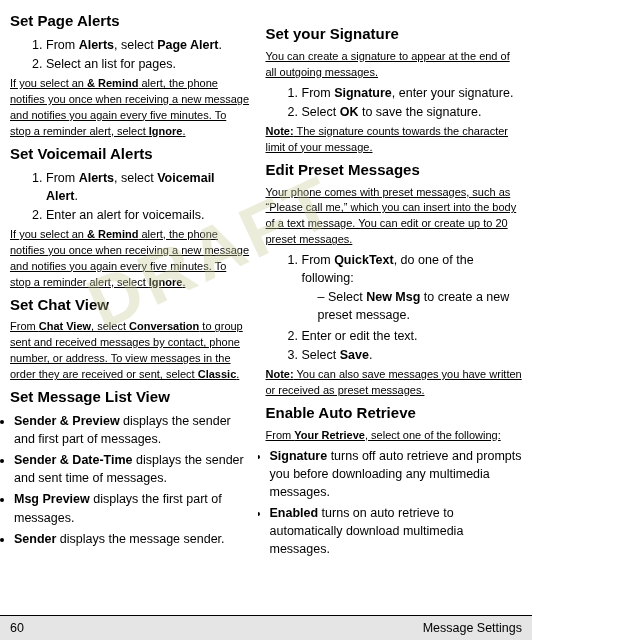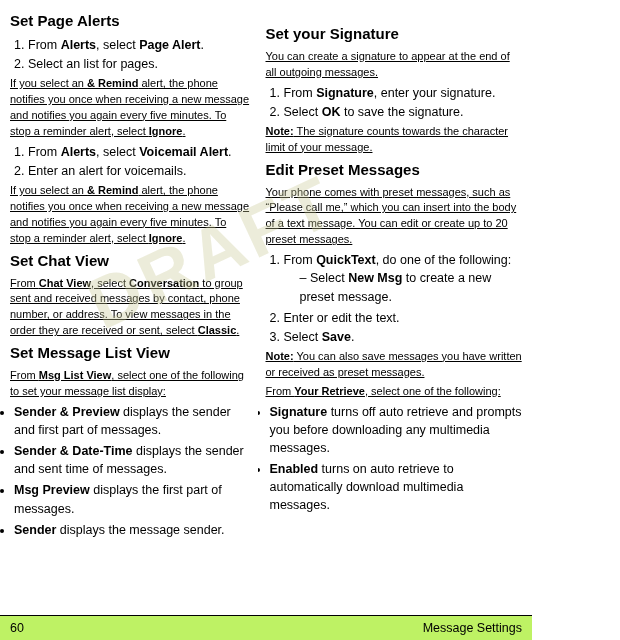--- a/index.html
+++ b/index.html
@@ -58,21 +58,21 @@
     }
 
     p {
       margin-bottom: 3px;
       font-size: 11px;
       line-height: 1.45;
       text-decoration: underline;
     }
 
     ol {
-      margin-left: 18px;
+      margin-left: 36px;
       margin-bottom: 3px;
     }
 
     ol li {
       font-size: 12.5px;
       line-height: 1.45;
       margin-bottom: 1px;
     }
 
     ul {
@@ -104,21 +104,21 @@
       font-weight: bold;
     }
 
     .footer-bar {
       display: flex;
       justify-content: space-between;
       align-items: center;
       border-top: 1px solid #000;
       padding: 3px 10px;
       font-size: 12.5px;
-      background: #bef264;
+      background: #e5e5e5;
       margin-top: 47px;
     }
 
     .watermark {
       position: absolute;
       top: 200px;
       left: 80px;
       font-size: 72px;
       color: rgba(200, 200, 150, 0.35);
       font-weight: bold;
@@ -139,35 +139,35 @@
       <div>
         <div class="section-title">Set Page Alerts</div>
         <ol>
           <li>From <span class="bold">Alerts</span>, select <span class="bold">Page Alert</span>.</li>
           <li>Select an list for pages.</li>
         </ol>
         <p>If you select an <span class="bold">&amp; Remind</span> alert, the phone notifies you once when receiving a new message and notifies you again every five minutes. To stop a reminder alert, select <span class="bold">Ignore</span>.</p>
       </div>
 
       <div>
+        <div class="section-title">Set Voicemail Alerts</div>
         <ol>
           <li>From <span class="bold">Alerts</span>, select <span class="bold">Voicemail Alert</span>.</li>
           <li>Enter an alert for voicemails.</li>
         </ol>
         <p>If you select an <span class="bold">&amp; Remind</span> alert, the phone notifies you once when receiving a new message and notifies you again every five minutes. To stop a reminder alert, select <span class="bold">Ignore</span>.</p>
       </div>
 
       <div>
         <div class="section-title">Set Chat View</div>
         <p>From <span class="bold">Chat View</span>, select <span class="bold">Conversation</span> to group sent and received messages by contact, phone number, or address. To view messages in the order they are received or sent, select <span class="bold">Classic</span>.</p>
       </div>
 
       <div>
         <div class="section-title">Set Message List View</div>
-        <p>From <span class="bold">Msg List View</span>, select one of the following to set your message list display:</p>
         <ul>
           <li><span class="bold">Sender &amp; Preview</span> displays the sender and first part of messages.</li>
           <li><span class="bold">Sender &amp; Date-Time</span> displays the sender and sent time of messages.</li>
           <li><span class="bold">Msg Preview</span> displays the first part of messages.</li>
           <li><span class="bold">Sender</span> displays the message sender.</li>
         </ul>
       </div>
 
     </div>
 
@@ -192,20 +192,21 @@
               <li>Select <span class="bold">New Msg</span> to create a new preset message.</li>
             </ul>
           </li>
           <li>Enter or edit the text.</li>
           <li>Select <span class="bold">Save</span>.</li>
         </ol>
         <p><span class="note-label">Note:</span> You can also save messages you have written or received as preset messages.</p>
       </div>
 
       <div>
+        <div class="section-title">Enable Auto Retrieve</div>
         <p>From <span class="bold">Your Retrieve</span>, select one of the following:</p>
         <ul>
           <li><span class="bold">Signature</span> turns off auto retrieve and prompts you before downloading any multimedia messages.</li>
           <li><span class="bold">Enabled</span> turns on auto retrieve to automatically download multimedia messages.</li>
         </ul>
       </div>
 
     </div>
   </div>
 

